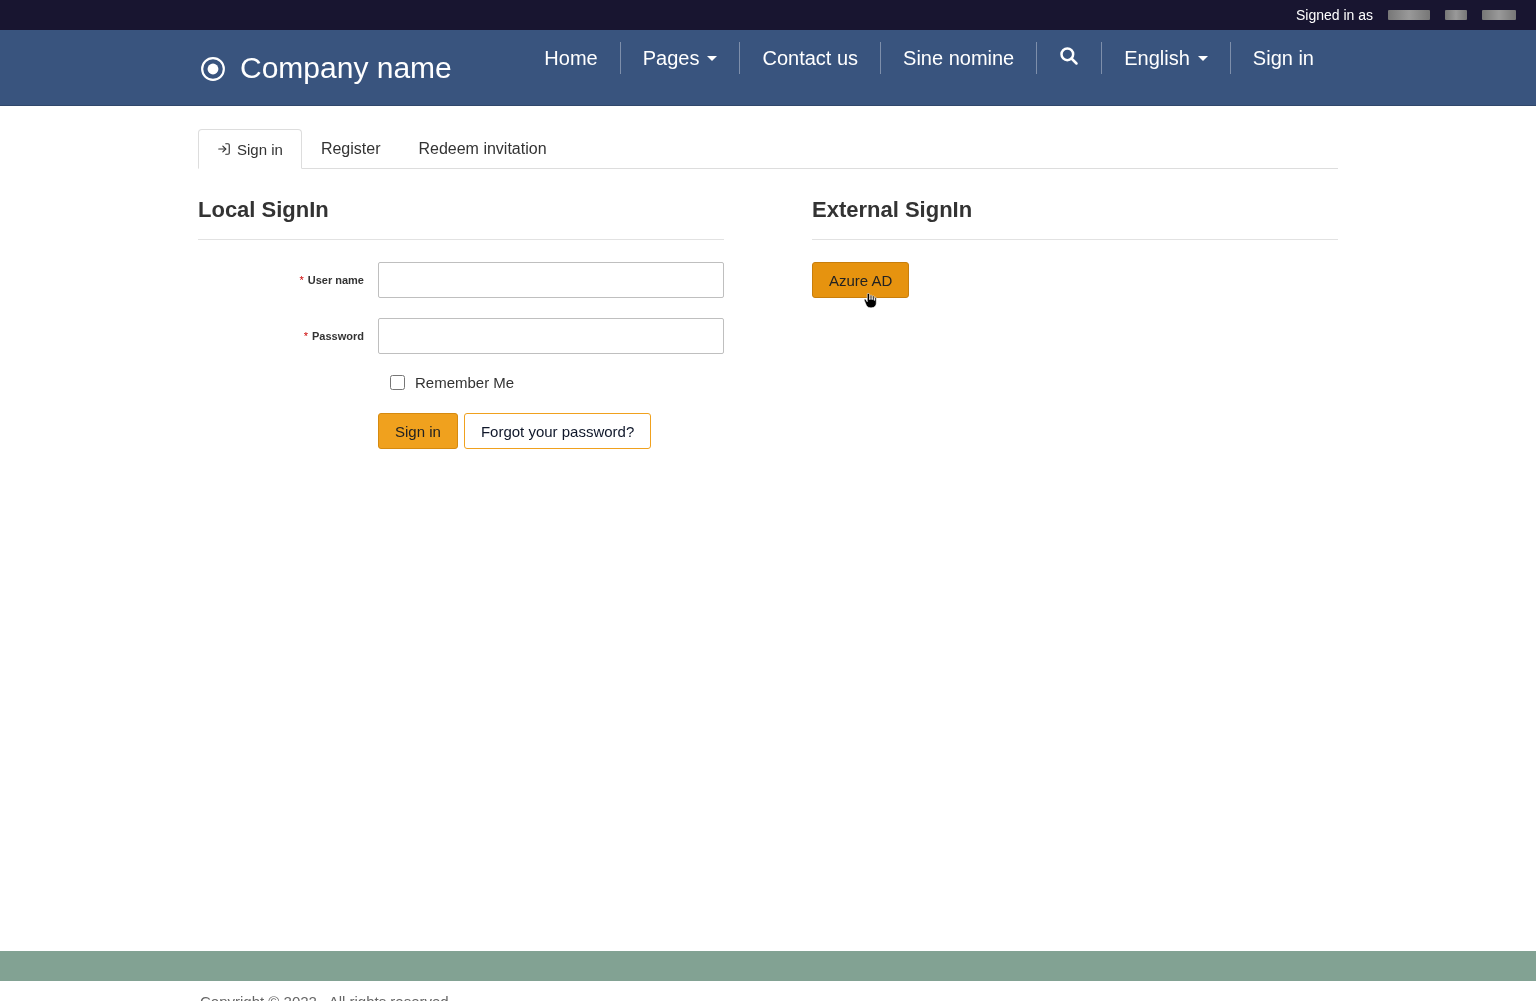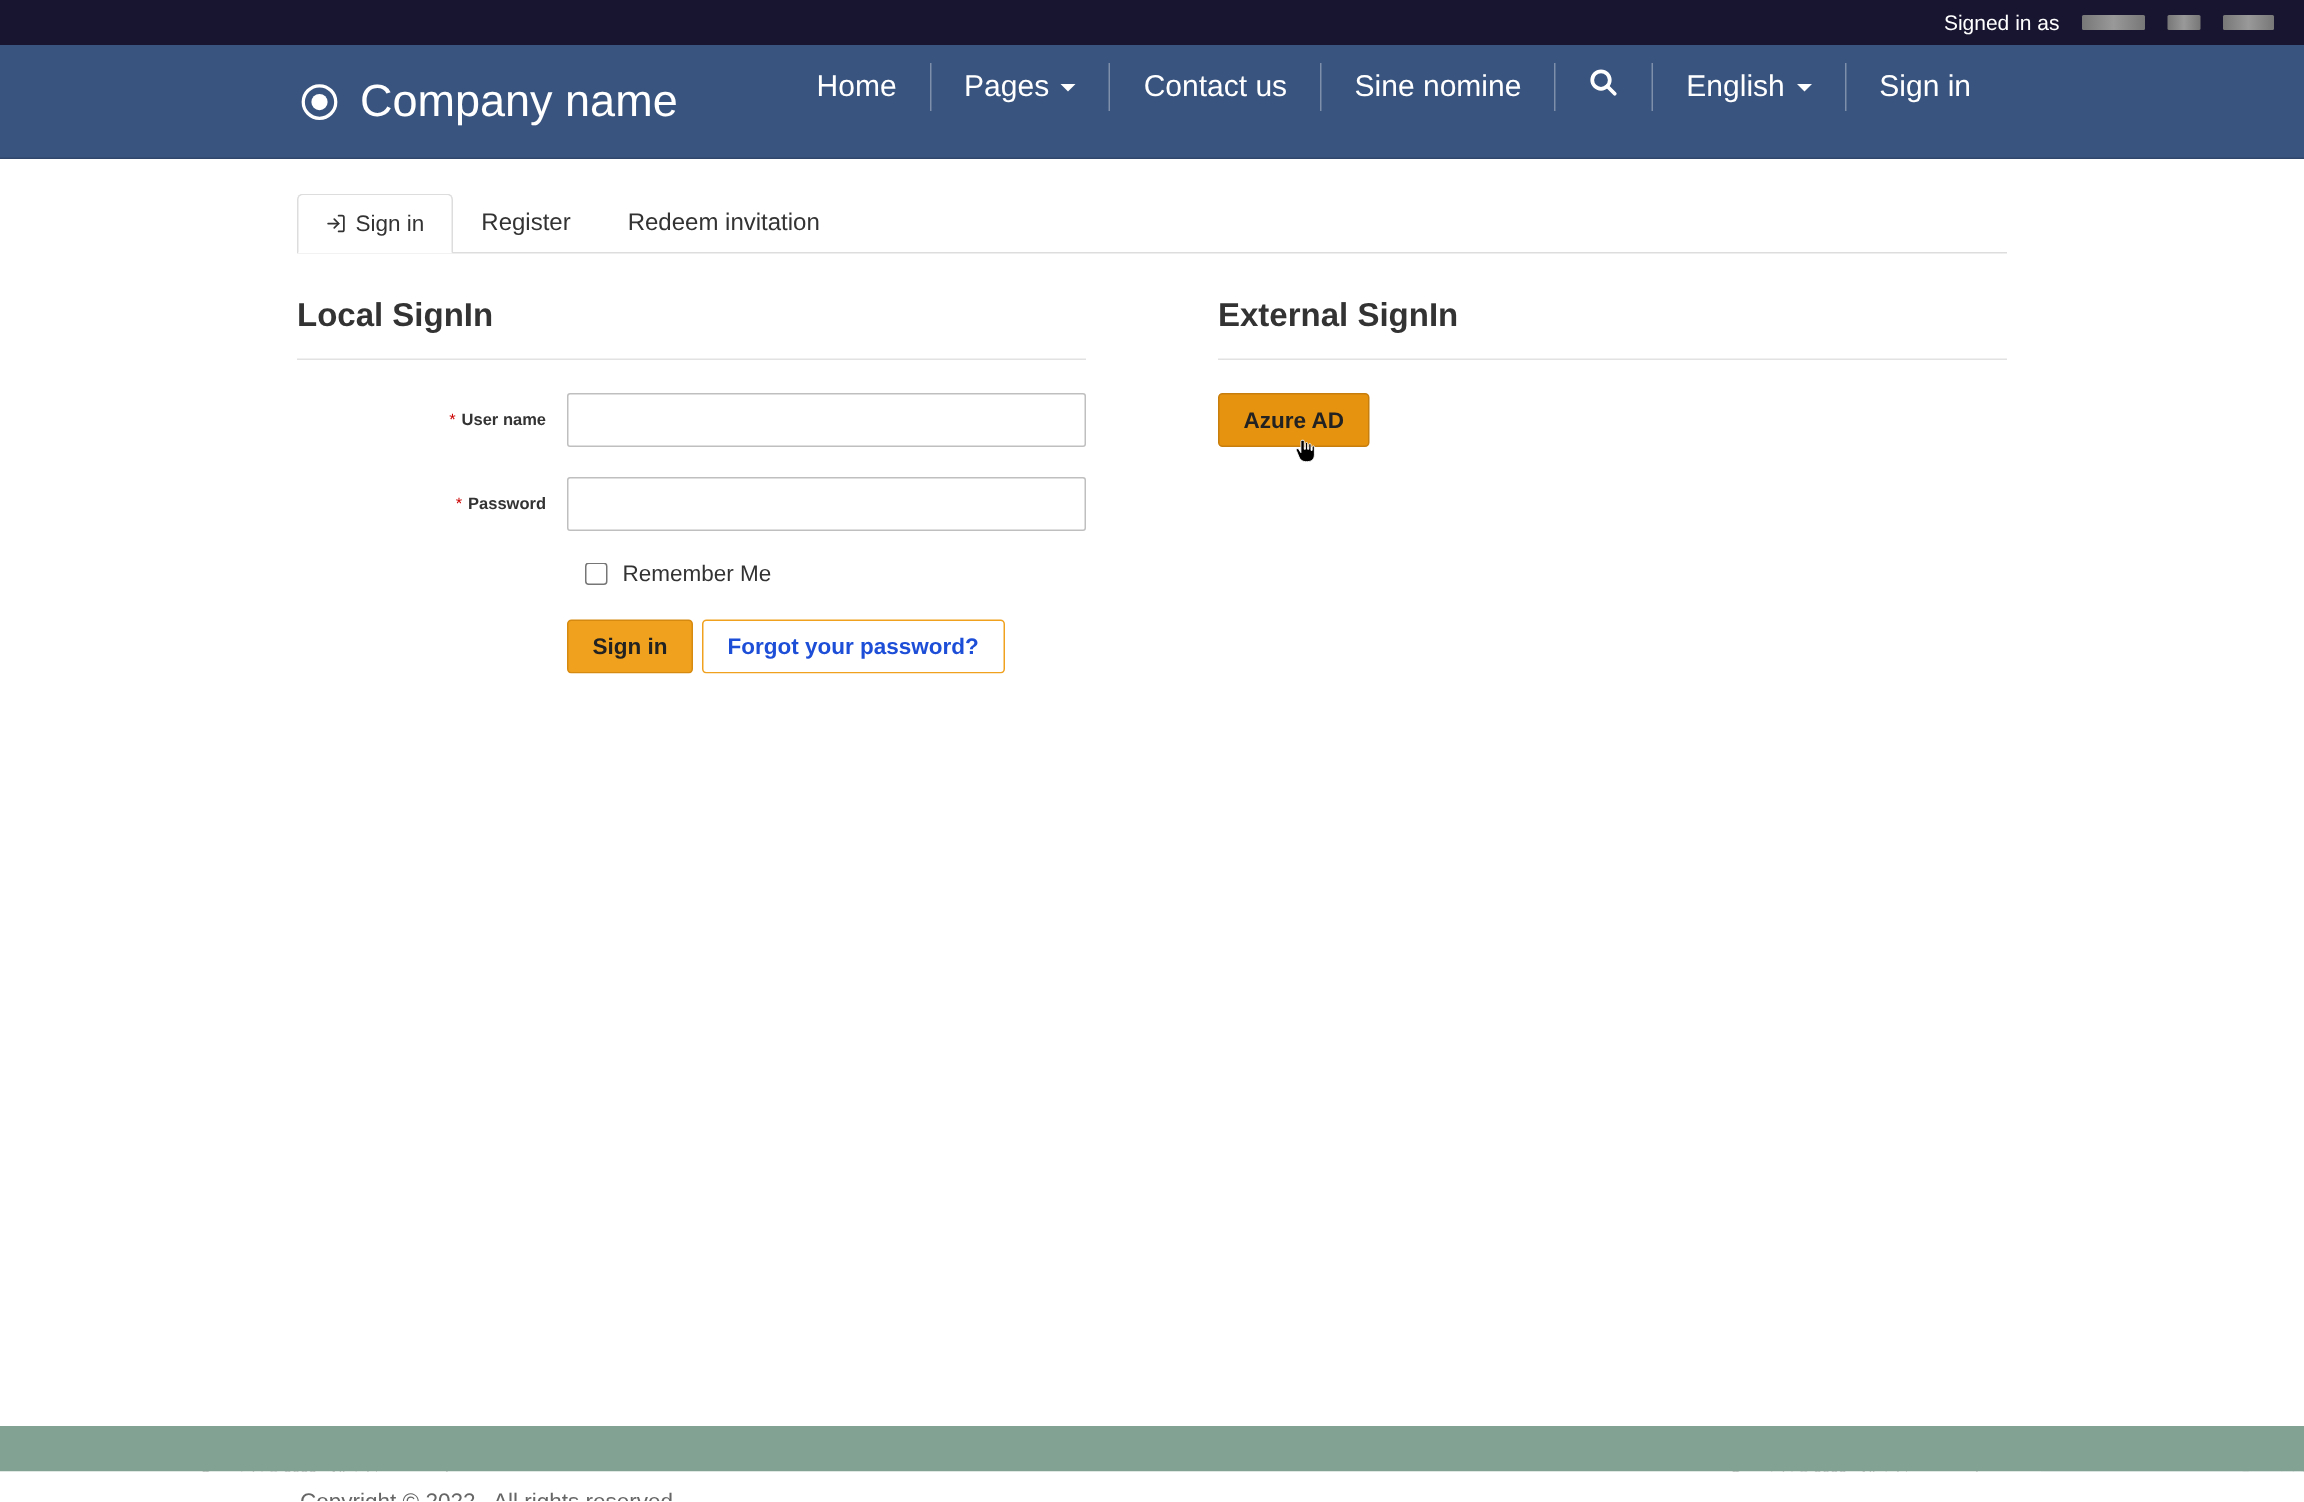--- a/index.html
+++ b/index.html
@@ -81,25 +81,25 @@
     .form-input {
       flex:1; height:36px; border:1px solid #bfbfbf; border-radius:2px;
       padding:4px 8px; font-size:15px;
     }
 
     .checkbox-row { margin-left:180px; display:flex; align-items:center; gap:10px; margin-bottom:22px;padding-left:12px; }
     .checkbox-row input { width:15px; height:15px; }
 
     .btn-row { margin-left:180px; display:flex; gap:6px; }
     .btn {
-      height:36px; padding:0 16px; font-size:15px; font-weight:700;
+      height:36px; padding:0 16px; font-size:15px; font-weight:400;
       border-radius:3px; cursor:pointer; display:inline-flex; align-items:center;
     }
     .btn-primary { background:#f0a11e; border:1px solid #d68a0f; color:#222; }
-    .btn-outline { background:#fff; border:1px solid #f0a11e; color:#1d4ed8; }
+    .btn-outline { background:#fff; border:1px solid #f0a11e; color:#0f172a; }
 
     .btn-azure { background:#e6930f; border:1px solid #c87e0c; color:#222; }
 
     
     .footer-wrap { position:fixed; bottom:0; left:0; right:0; }
     .footer-line { height:30px; background:#82a293; }
     .footer-text { padding:12px 200px 0; color:#666; font-size:15px; height:20px; overflow:hidden; background:#fff;}
 
     
     .redact { display:inline-block; background:linear-gradient(90deg,#777,#999,#777); height:10px; border-radius:1px; }

